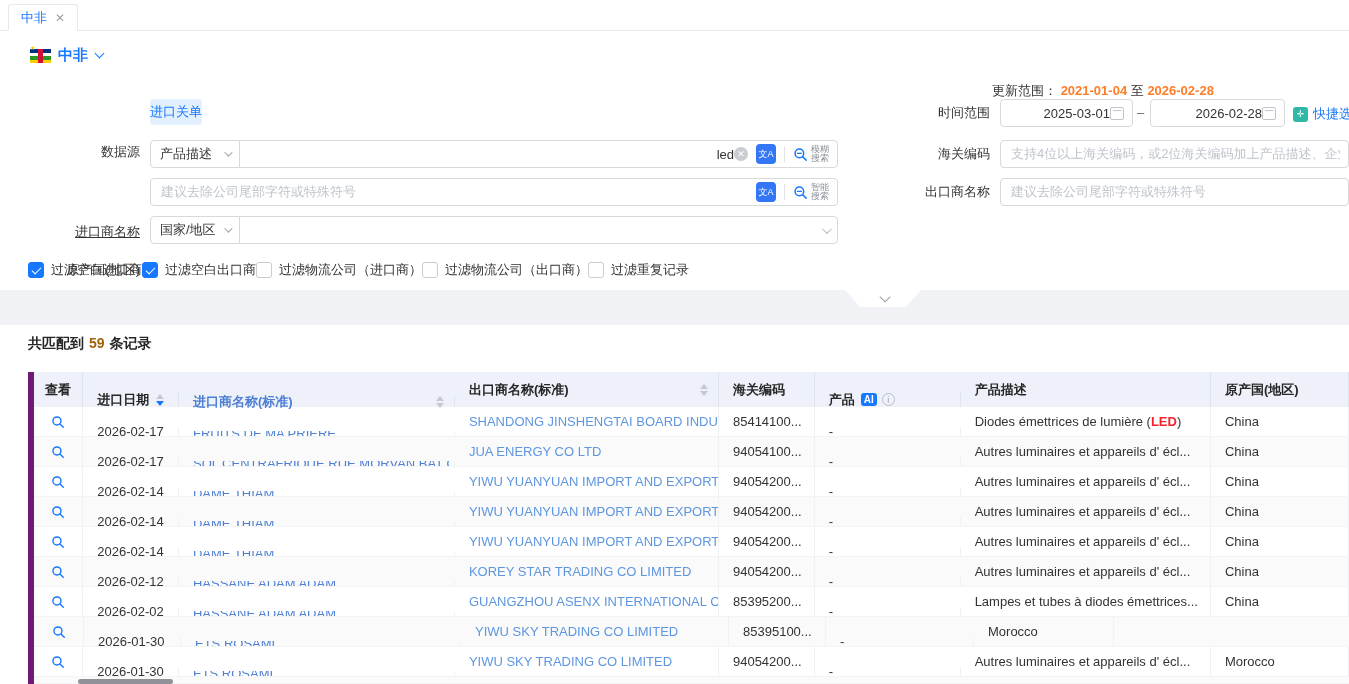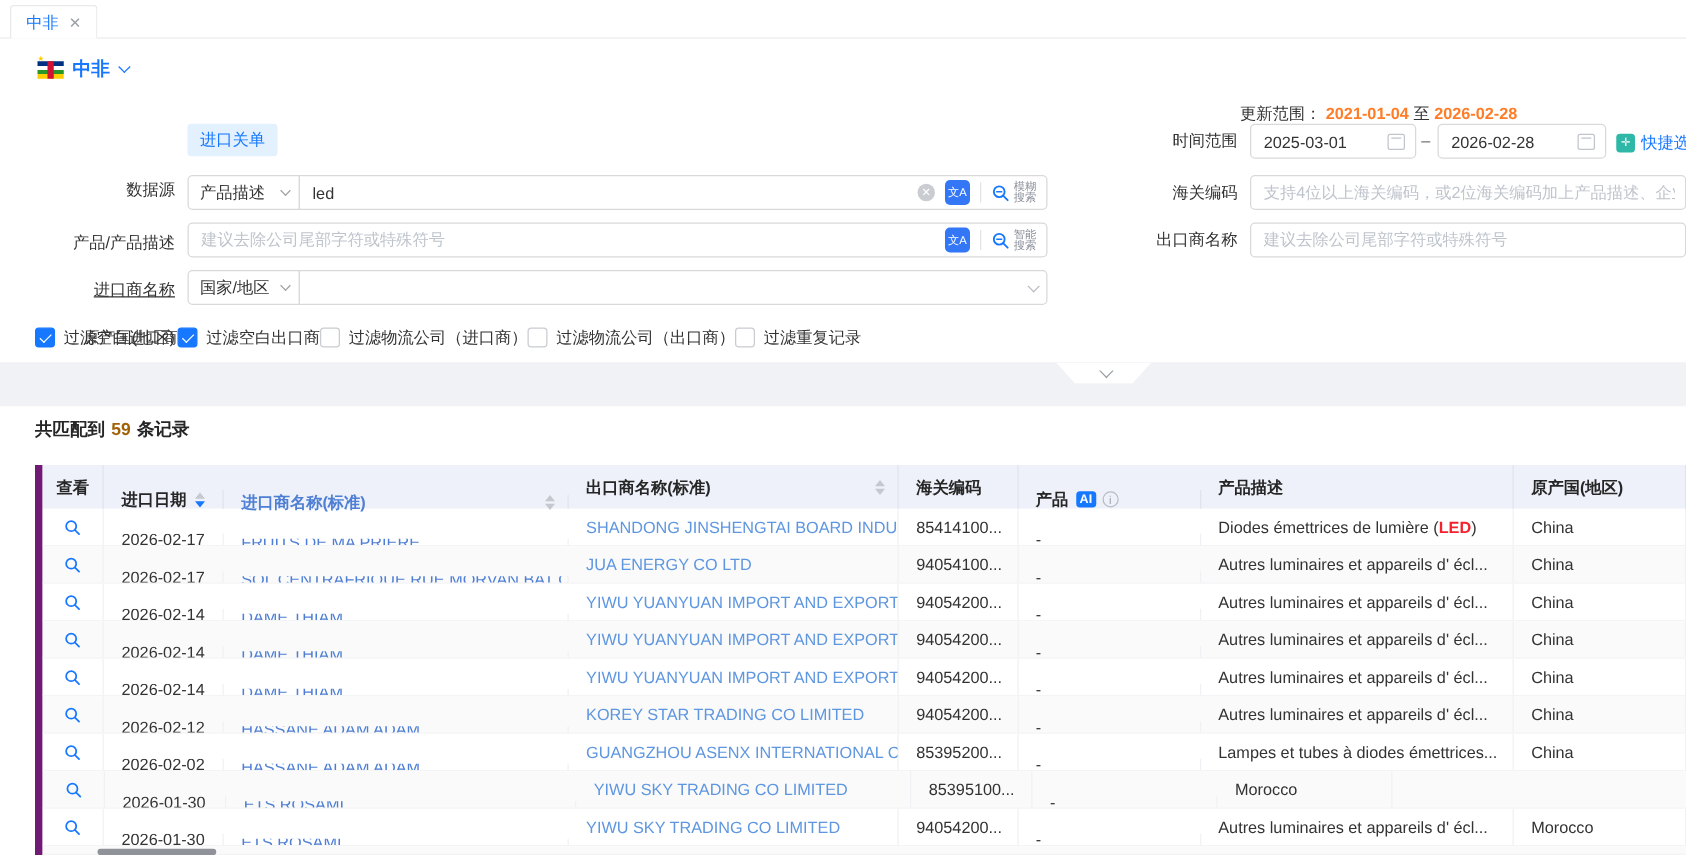--- a/index.html
+++ b/index.html
@@ -29,31 +29,31 @@
     border-top:3px solid transparent; border-bottom:3px solid transparent; }
 
   
   .form-panel { position:absolute; left:0; top:80px; width:1349px; height:210px; background:#fff; }
   .f-label { position:absolute; width:140px; text-align:right; color:#333; line-height:28px; white-space:nowrap;margin-top:40px; }
   .r-label { position:absolute; left:850px; width:140px; text-align:right; color:#333; line-height:28px; white-space:nowrap; }
 
   .update-range { position:absolute; left:992px; top:2px; white-space:nowrap; }
   .update-range .orange { color:#ff7d27; font-weight:bold; }
 
-  .src-btn { position:absolute; left:150px; top:19px; height:26px; padding:0 10px; background:#e3f1ff;
+  .src-btn { position:absolute; left:150px; top:19px; height:26px; padding:0 0; background:#e3f1ff;
     color:#1677ff; border-radius:3px; display:flex; align-items:center; }
 
   .sel { position:absolute; height:28px; border:1px solid #d9d9d9; background:#fff; display:flex;
     align-items:center; padding:0 9px; border-radius:4px 0 0 4px; }
   .sel .chev-g { width:6px; height:6px; border-right:1.4px solid #9aa0a6; border-bottom:1.4px solid #9aa0a6;
     transform:rotate(45deg) translateY(-2px); margin-left:auto; }
   .iwrap { position:absolute; height:28px; border:1px solid #d9d9d9; background:#fff; display:flex;
     align-items:center; padding:0 8px 0 10px; border-radius:0 4px 4px 0; overflow:hidden; white-space:nowrap; }
   .iwrap.rounded { border-radius:4px; }
-  .ival { flex:1; color:#333; overflow:hidden; }
+  .ival { flex:1; color:#333; overflow:hidden;text-align:right; }
   .iph { flex:1; color:#bfc4cc; overflow:hidden; }
   .clear-ic { width:14px; height:14px; border-radius:50%; background:#c9ccd1; color:#fff; font-size:9px;
     display:flex; align-items:center; justify-content:center; margin-right:8px; flex:none; }
   .trans-ic { width:20px; height:20px; border-radius:4px; background:#3377f6; color:#fff; font-size:9px;
     display:flex; align-items:center; justify-content:center; margin-right:8px; flex:none; }
   .vdiv { width:1px; height:16px; background:#e3e3e3; margin-right:8px; flex:none; }
   .act { display:flex; align-items:center; gap:3px; flex:none; }
   .act-txt { font-size:9px; line-height:9.5px; color:#8a8f99; }
   .cal-ic { width:14px; height:13px; border:1.3px solid #c0c4cc; border-radius:2px; position:relative; flex:none; margin-left:auto; }
   .cal-ic::before { content:""; position:absolute; left:2px; right:2px; top:2.5px; border-top:1.2px solid #c0c4cc; }
@@ -154,21 +154,20 @@
   <div class="dsep">–</div>
   <div class="iwrap rounded" style="left:1150px;top:19px;width:135px;">
     <span class="ival">2026-02-28</span>
     <span class="cal-ic"></span>
   </div>
   <div class="quick">
     <span class="quick-ic">✛</span>
     <span class="quick-label">快捷选择</span>
   </div>
 
-  <div class="f-label" style="left:0;top:60px;">产品/产品描述</div>
   <div class="sel" style="left:150px;top:60px;width:90px;">
     <span>产品描述</span>
     <span class="chev-g"></span>
   </div>
   <div class="iwrap" style="left:239px;top:60px;width:599px;">
     <span class="ival">led</span>
     <span class="clear-ic">✕</span>
     <span class="trans-ic">文A</span>
     <span class="vdiv"></span>
     <span class="act">

